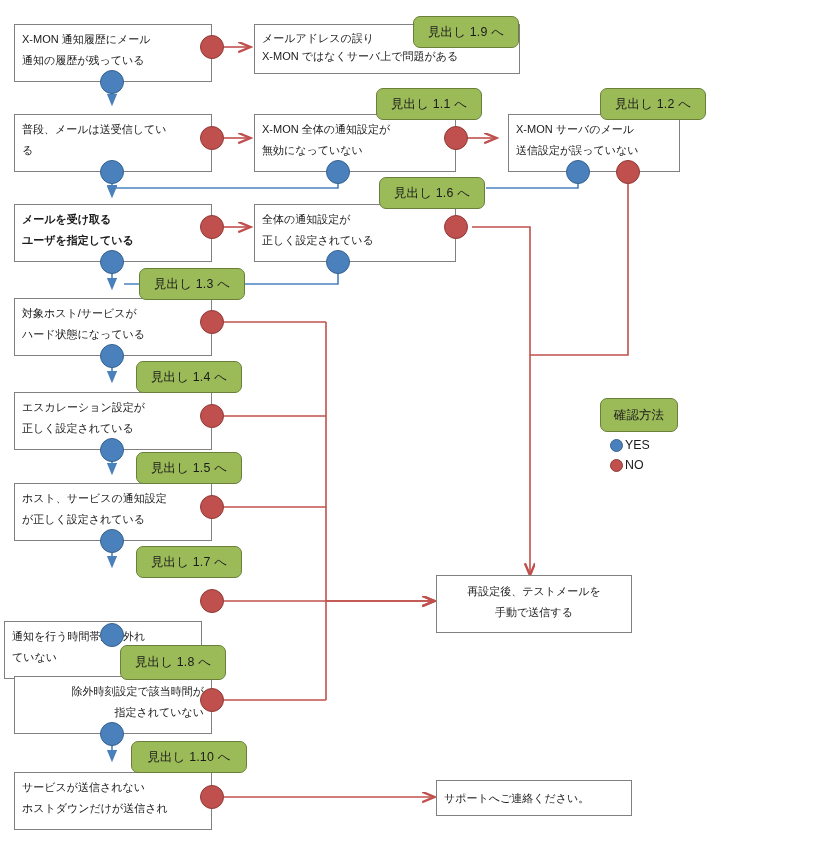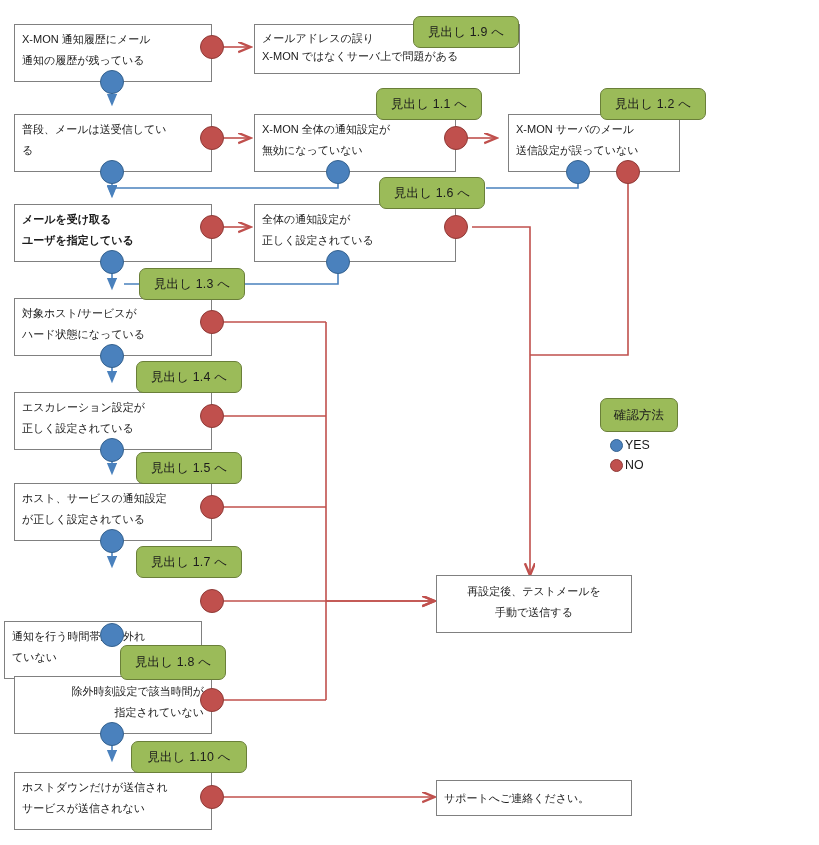--- a/index.html
+++ b/index.html
@@ -178,22 +178,22 @@
     <span class="ln">通知を行う時間帯から外れ</span>
     <span class="ln">ていない</span>
   </div>
 
   <div class="node" style="left:14px;top:676px;width:198px;height:58px;text-align:right;">
     <span class="ln">除外時刻設定で該当時間が</span>
     <span class="ln">指定されていない</span>
   </div>
 
   <div class="node" style="left:14px;top:772px;width:198px;height:58px;">
+    <span class="ln">サービスが送信されない</span>
     <span class="ln">ホストダウンだけが送信され</span>
-    <span class="ln">サービスが送信されない</span>
   </div>
 
   <div class="node center" style="left:436px;top:575px;width:196px;height:58px;">
     <span class="ln">再設定後、テストメールを</span>
     <span class="ln">手動で送信する</span>
   </div>
 
   <div class="node oneline" style="left:436px;top:780px;width:196px;height:36px;">
     <span class="ln">サポートへご連絡ください。</span>
   </div>

